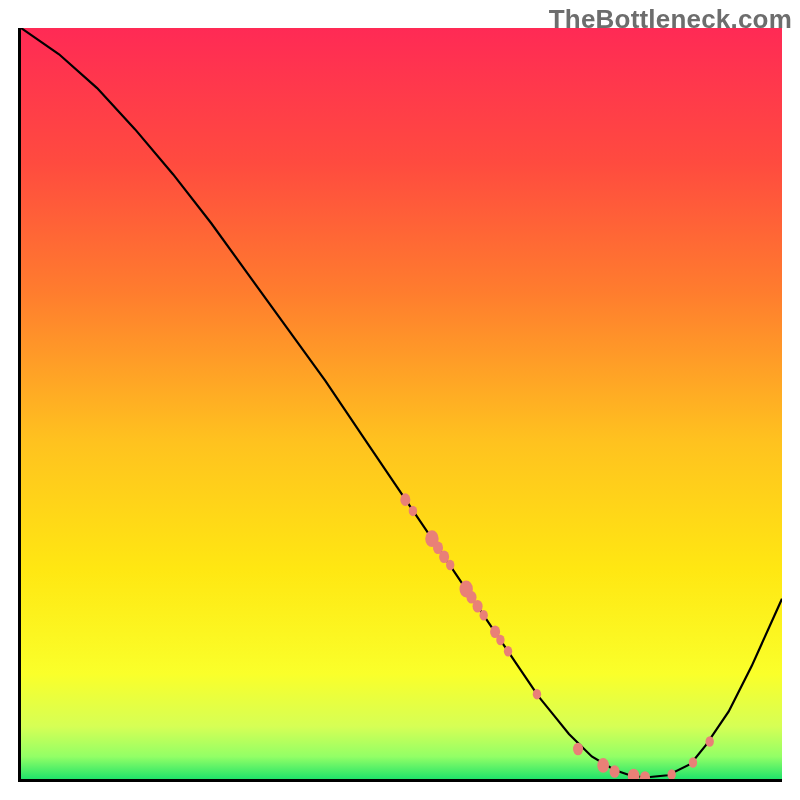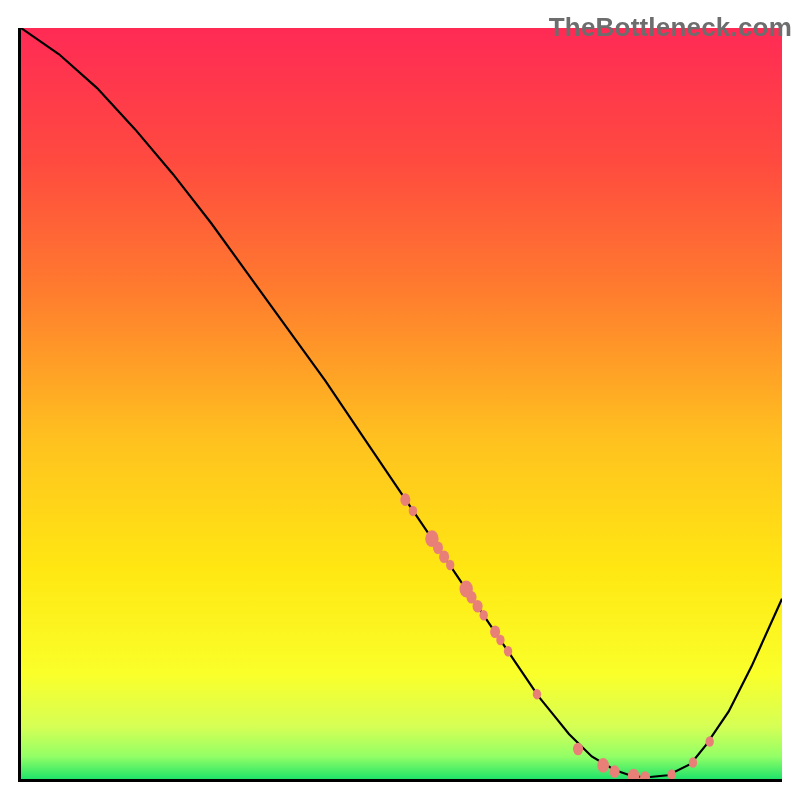--- a/index.html
+++ b/index.html
@@ -11,21 +11,21 @@
     font-family: Arial, Helvetica, sans-serif;
     background: #fff;
   }
   .canvas {
     position: relative;
     width: 800px;
     height: 800px;
   }
   .watermark {
     position: absolute;
-    top: 12px;
+    top: 4px;
     right: 8px;
     font-size: 26px;
     font-weight: bold;
     color: #6d6d6d;
     letter-spacing: 0.2px;
     z-index: 10;
     user-select: none;
   }
   .plot {
     position: absolute;

